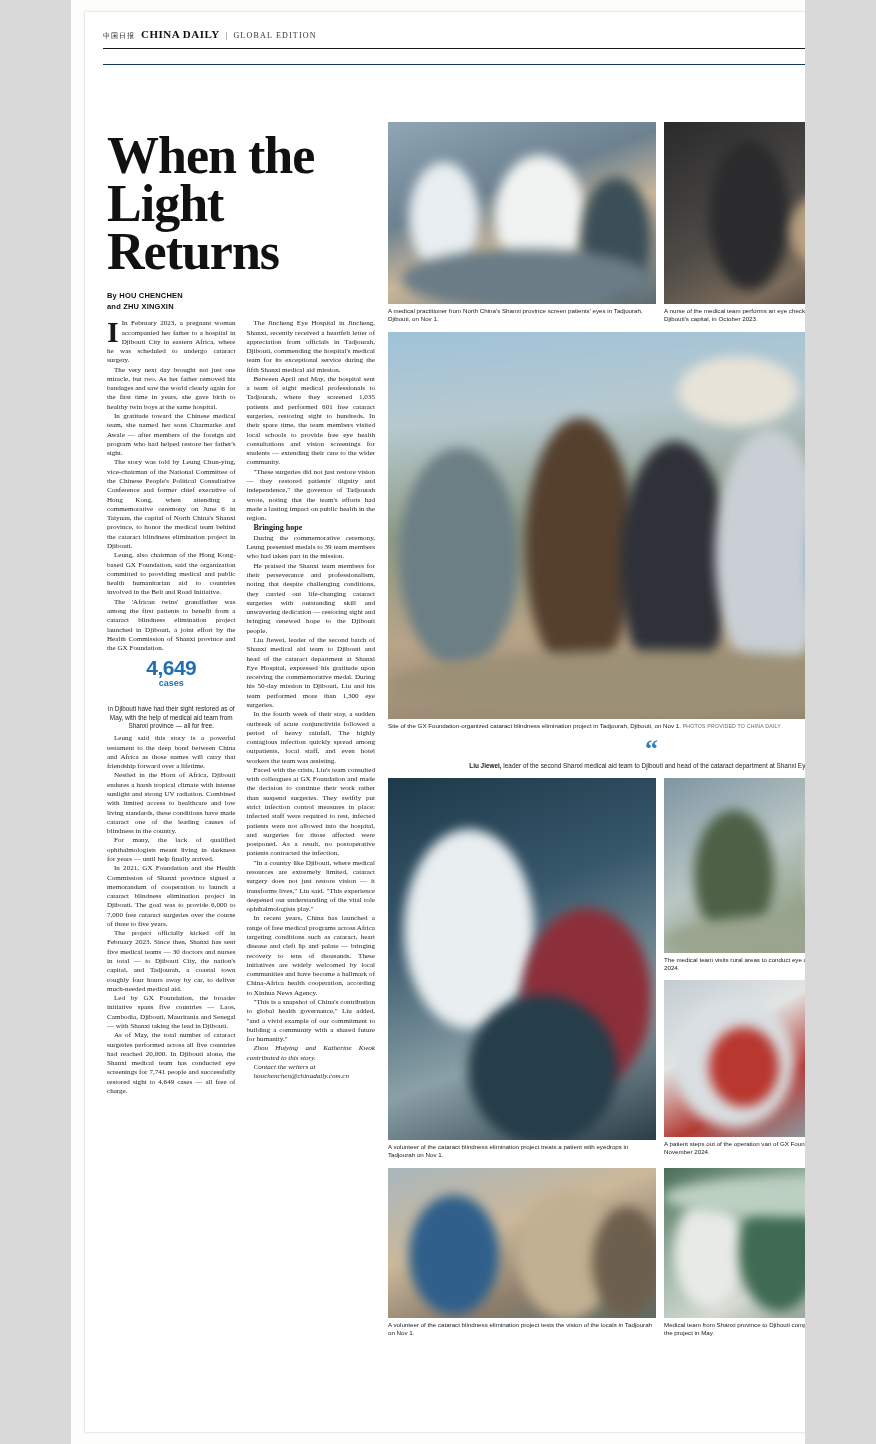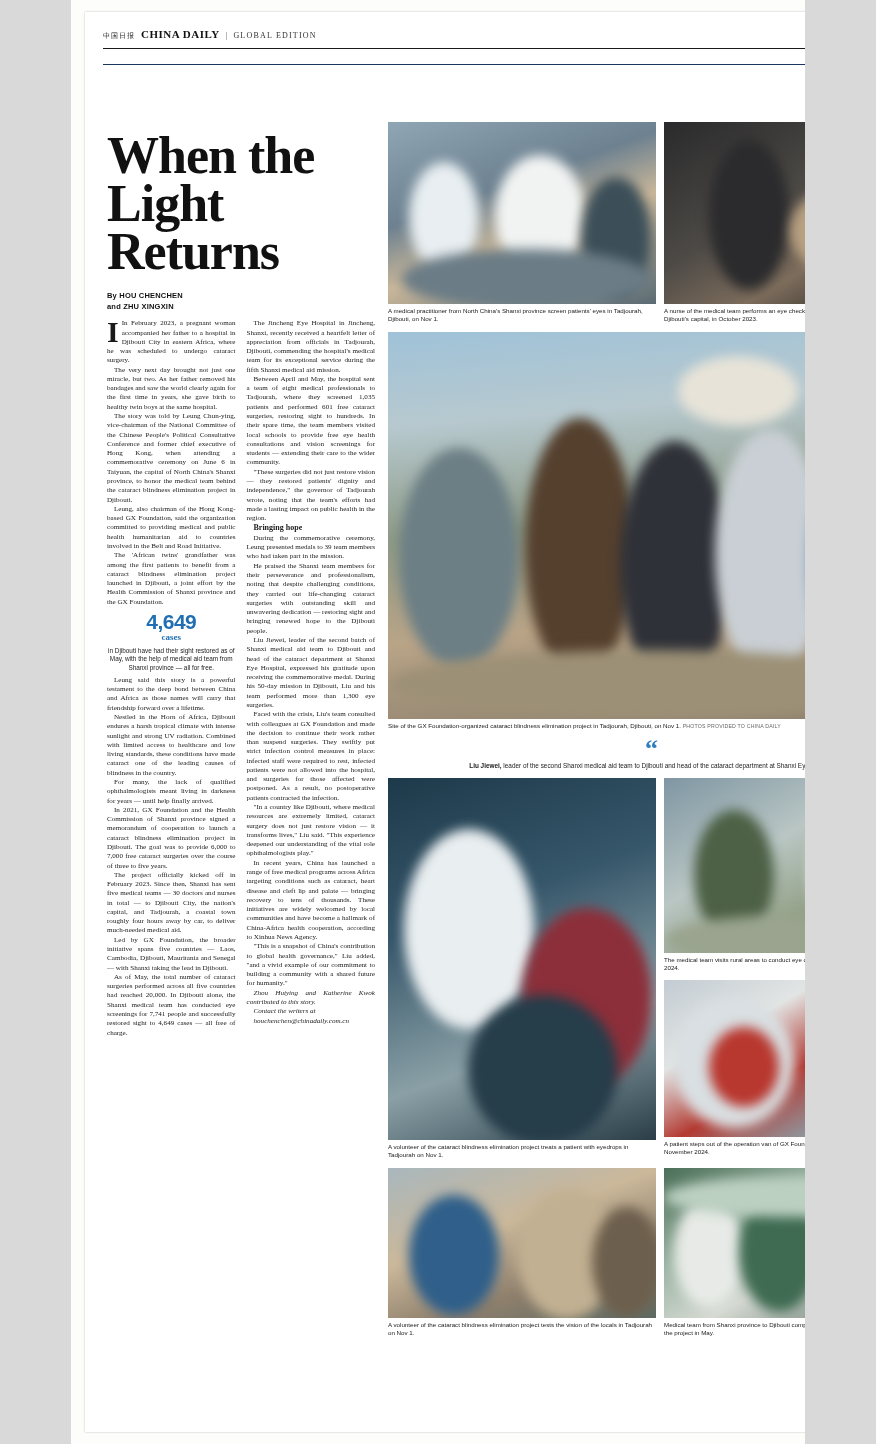--- a/index.html
+++ b/index.html
@@ -74,22 +74,22 @@
   .contact{font-style:italic;margin-top:6px;text-indent:0;}
   
   .bignum{
     margin:4px 0 4px 0;text-indent:0;text-align:center;
   }
   .bignum .num{
     font-family:"Liberation Sans",sans-serif;font-weight:bold;
     font-size:21px;color:#1f6fb2;line-height:1.05;letter-spacing:-0.5px;
   }
   .bignum .cases{
-    font-family:Liberation Serif, serif;font-weight:bold;
-    font-size:9px;color:#1f6fb2;line-height:1.1;margin-bottom:4px;
+    font-family:Liberation Sans, sans-serif;font-weight:bold;
+    font-size:9px;color:#1f6fb2;line-height:1.1;margin-bottom:16px;
   }
   .bignum .blurb{
     font-family:"Liberation Sans",sans-serif;font-size:6.4px;color:#222;
     line-height:1.3;text-align:center;
   }
   
   .rightcol{position:absolute;left:303px;top:110px;width:527px;}
   .photo{
     background:#b9c2c8;position:relative;overflow:hidden;
   }
@@ -155,20 +155,21 @@
     <div class="leftcol">
       <h1 class="headline">When the Light Returns</h1>
       <div class="byline">
         <div>By HOU CHENCHEN</div>
         <div>and ZHU XINGXIN</div>
       </div>
 
       <div class="twocol">
         <p class="first"><span class="dropcap">I</span><span>In February 2023, a pregnant woman accompanied her father to a hospital in Djibouti City in eastern Africa, where he was scheduled to undergo cataract surgery.</span></p>
         <p>The very next day brought not just one miracle, but two. As her father removed his bandages and saw the world clearly again for the first time in years, she gave birth to healthy twin boys at the same hospital.</p>
+        <p>In gratitude toward the Chinese medical team, she named her sons Charmarke and Awale — after members of the foreign aid program who had helped restore her father's sight.</p>
         <p>The story was told by Leung Chun-ying, vice-chairman of the National Committee of the Chinese People's Political Consultative Conference and former chief executive of Hong Kong, when attending a commemorative ceremony on June 6 in Taiyuan, the capital of North China's Shanxi province, to honor the medical team behind the cataract blindness elimination project in Djibouti.</p>
         <p>Leung, also chairman of the Hong Kong-based GX Foundation, said the organization committed to providing medical and public health humanitarian aid to countries involved in the Belt and Road Initiative.</p>
         <p>The 'African twins' grandfather was among the first patients to benefit from a cataract blindness elimination project launched in Djibouti, a joint effort by the Health Commission of Shanxi province and the GX Foundation.</p>
 
         <div class="bignum">
           <div class="num">4,649</div>
           <div class="cases">cases</div>
           <div class="blurb">in Djibouti have had their sight restored as of May, with the help of medical aid team from Shanxi province — all for free.</div>
         </div>
 
@@ -181,20 +182,21 @@
         <p>As of May, the total number of cataract surgeries performed across all five countries had reached 20,000. In Djibouti alone, the Shanxi medical team has conducted eye screenings for 7,741 people and successfully restored sight to 4,649 cases — all free of charge.</p>
         <p>The Jincheng Eye Hospital in Jincheng, Shanxi, recently received a heartfelt letter of appreciation from officials in Tadjourah, Djibouti, commending the hospital's medical team for its exceptional service during the fifth Shanxi medical aid mission.</p>
         <p>Between April and May, the hospital sent a team of eight medical professionals to Tadjourah, where they screened 1,035 patients and performed 601 free cataract surgeries, restoring sight to hundreds. In their spare time, the team members visited local schools to provide free eye health consultations and vision screenings for students — extending their care to the wider community.</p>
         <p>"These surgeries did not just restore vision — they restored patients' dignity and independence," the governor of Tadjourah wrote, noting that the team's efforts had made a lasting impact on public health in the region.</p>
 
         <p class="subhead">Bringing hope</p>
 
         <p>During the commemorative ceremony, Leung presented medals to 39 team members who had taken part in the mission.</p>
         <p>He praised the Shanxi team members for their perseverance and professionalism, noting that despite challenging conditions, they carried out life-changing cataract surgeries with outstanding skill and unwavering dedication — restoring sight and bringing renewed hope to the Djibouti people.</p>
         <p>Liu Jiewei, leader of the second batch of Shanxi medical aid team to Djibouti and head of the cataract department at Shanxi Eye Hospital, expressed his gratitude upon receiving the commemorative medal. During his 50-day mission in Djibouti, Liu and his team performed more than 1,300 eye surgeries.</p>
+        <p>In the fourth week of their stay, a sudden outbreak of acute conjunctivitis followed a period of heavy rainfall. The highly contagious infection quickly spread among outpatients, local staff, and even hotel workers the team was assisting.</p>
         <p>Faced with the crisis, Liu's team consulted with colleagues at GX Foundation and made the decision to continue their work rather than suspend surgeries. They swiftly put strict infection control measures in place: infected staff were required to rest, infected patients were not allowed into the hospital, and surgeries for those affected were postponed. As a result, no postoperative patients contracted the infection.</p>
         <p>"In a country like Djibouti, where medical resources are extremely limited, cataract surgery does not just restore vision — it transforms lives," Liu said. "This experience deepened our understanding of the vital role ophthalmologists play."</p>
         <p>In recent years, China has launched a range of free medical programs across Africa targeting conditions such as cataract, heart disease and cleft lip and palate — bringing recovery to tens of thousands. These initiatives are widely welcomed by local communities and have become a hallmark of China-Africa health cooperation, according to Xinhua News Agency.</p>
         <p>"This is a snapshot of China's contribution to global health governance," Liu added, "and a vivid example of our commitment to building a community with a shared future for humanity."</p>
 
         <p class="italic-note">Zhou Huiying and Katherine Kwok contributed to this story.</p>
         <p class="contact">Contact the writers at</p>
         <p class="contact" style="margin-top:0">houchenchen@chinadaily.com.cn</p>
       </div>
     </div>

